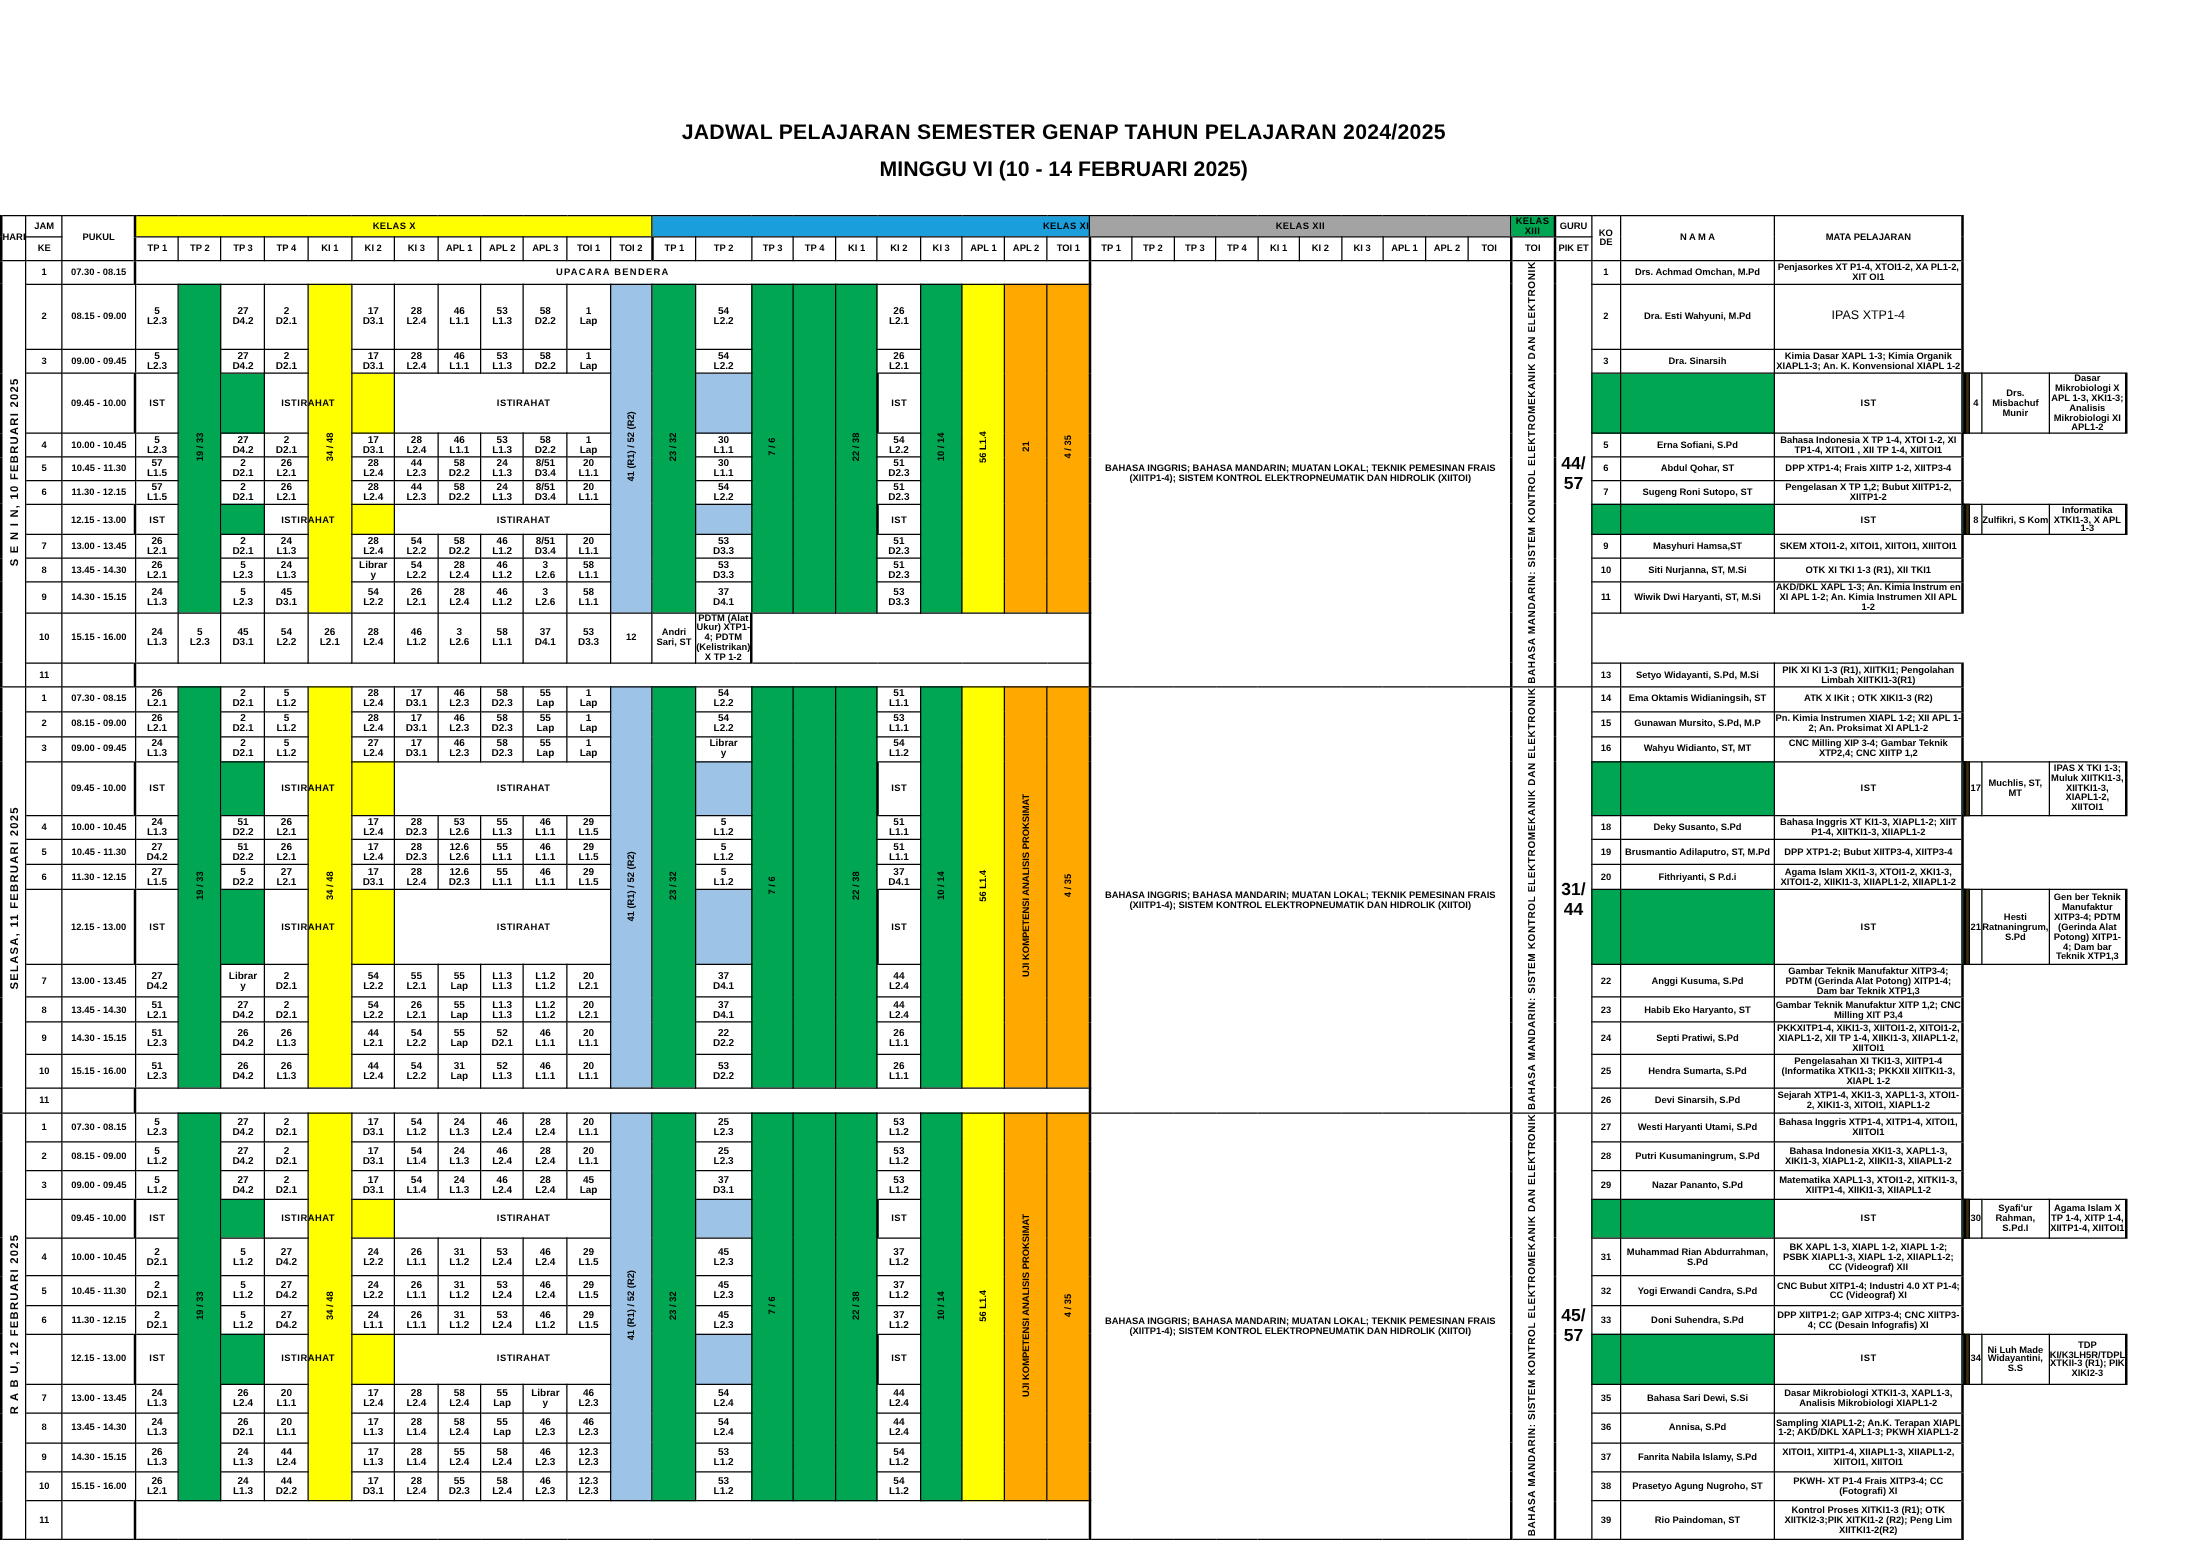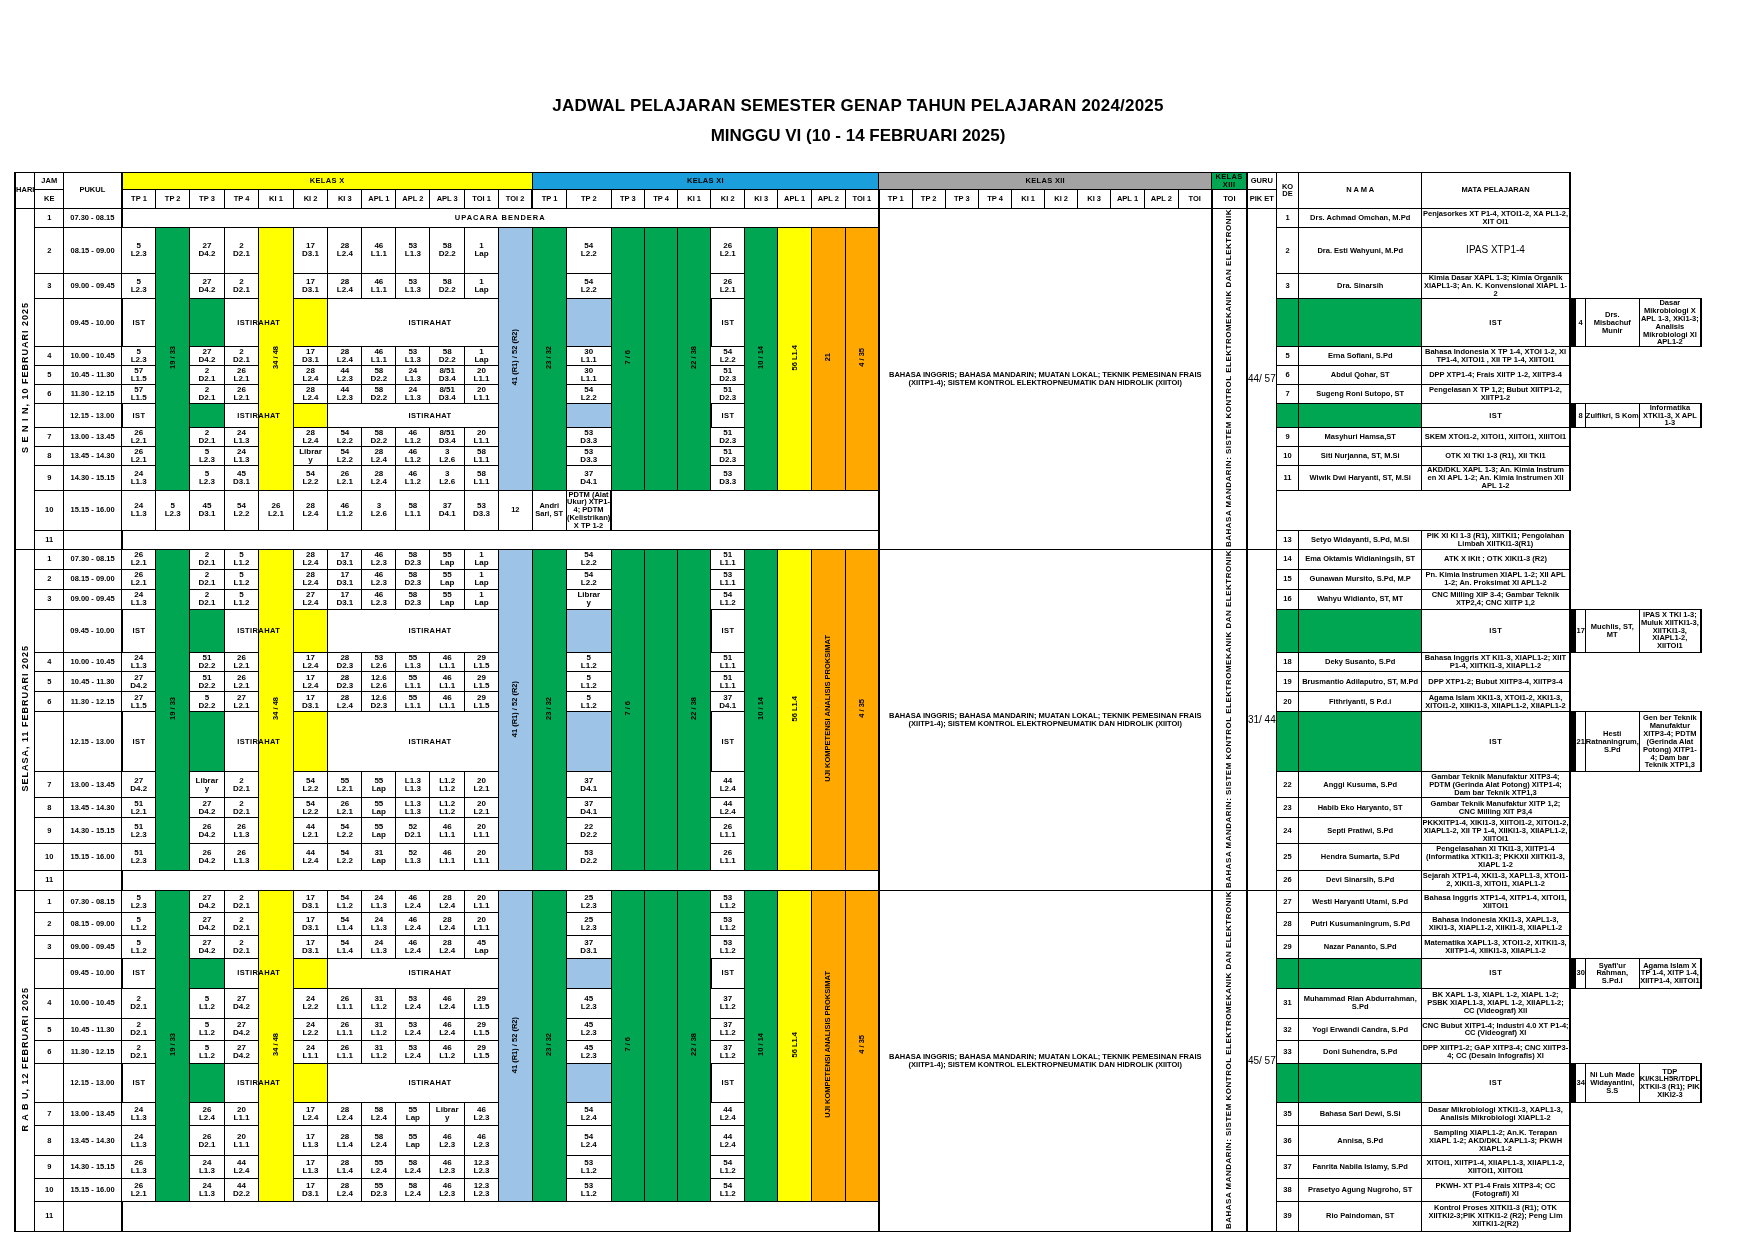--- a/index.html
+++ b/index.html
@@ -4,33 +4,33 @@
 <style>
   * { box-sizing: border-box; }
   html, body { margin:0; padding:0; }
   body {
     width:1754px; height:1240px;
     background:#ffffff;
     font-family:"Liberation Sans", sans-serif;
     color:#000;
     overflow:hidden;
   }
-  #page { position:relative; width:1702px; height:1240px;padding-left:14px; }
+  #page { position:relative; width:1702px; height:1240px; }
 
   .titleblock { text-align:center; padding-top:96px; }
   .title-main { font-size:17px; font-weight:bold; letter-spacing:.2px; }
   .title-sub  { font-size:17px; font-weight:bold; margin-top:10px; }
 
   table.sched { border-collapse:collapse; table-layout:fixed; margin:0 auto; margin-top:26px; }
   table.sched td, table.sched th { border:1px solid #000; padding:0; text-align:center;
       vertical-align:middle; font-size:7.5px; font-weight:bold; line-height:1.05; }
 
   .grp { font-size:8px; font-weight:bold; letter-spacing:.3px; height:13px; }
   .grp.x   { background:#ffff00; }
-  .grp.xi  { background:#1a9fdc; }
+  .grp.xi  { background:#1a9fdc;text-align:right; }
   .grp.xii { background:#00a651; }
   .grp.xiii{ background:#00a651; }
 
   .colhdr { height:19px; font-size:8px; }
   .hdrtall { font-size:8px; }
 
   .hari { width:20px; }
   .jam  { width:30px; }
   .pukul{ width:62px; }
   .ccell{ width:36px; }
@@ -58,21 +58,21 @@
 
   .bigtext { font-size:19px; font-weight:bold; line-height:1.45; padding:4px 10px; }
   .ist { font-size:8.5px; font-weight:bold; letter-spacing:.4px; }
   .upacara { font-size:9.5px; font-weight:bold; letter-spacing:1px; }
 
   .namecell { text-align:left; padding-left:4px; font-size:8px; font-weight:bold; }
   .mapelcell{ text-align:left; padding-left:3px; padding-right:2px; font-size:5.2px;
               font-weight:normal; line-height:1.2; }
   .mapelcell.big { font-size:10px; font-weight:normal; }
   .kodecell { font-size:8px; }
-  .gurunum  { font-size:10px; font-weight:normal; line-height:1.1; }
+  .gurunum  { font-size:14px; font-weight:bold; line-height:1.1; }
   .thickL { border-left:2.5px solid #000 !important; }
   .thickR { border-right:2.5px solid #000 !important; }
 </style>
 </head>
 <body>
 
 <div id="page">
 
   <div class="titleblock">
     <div class="title-main">JADWAL PELAJARAN SEMESTER GENAP TAHUN PELAJARAN 2024/2025</div>

